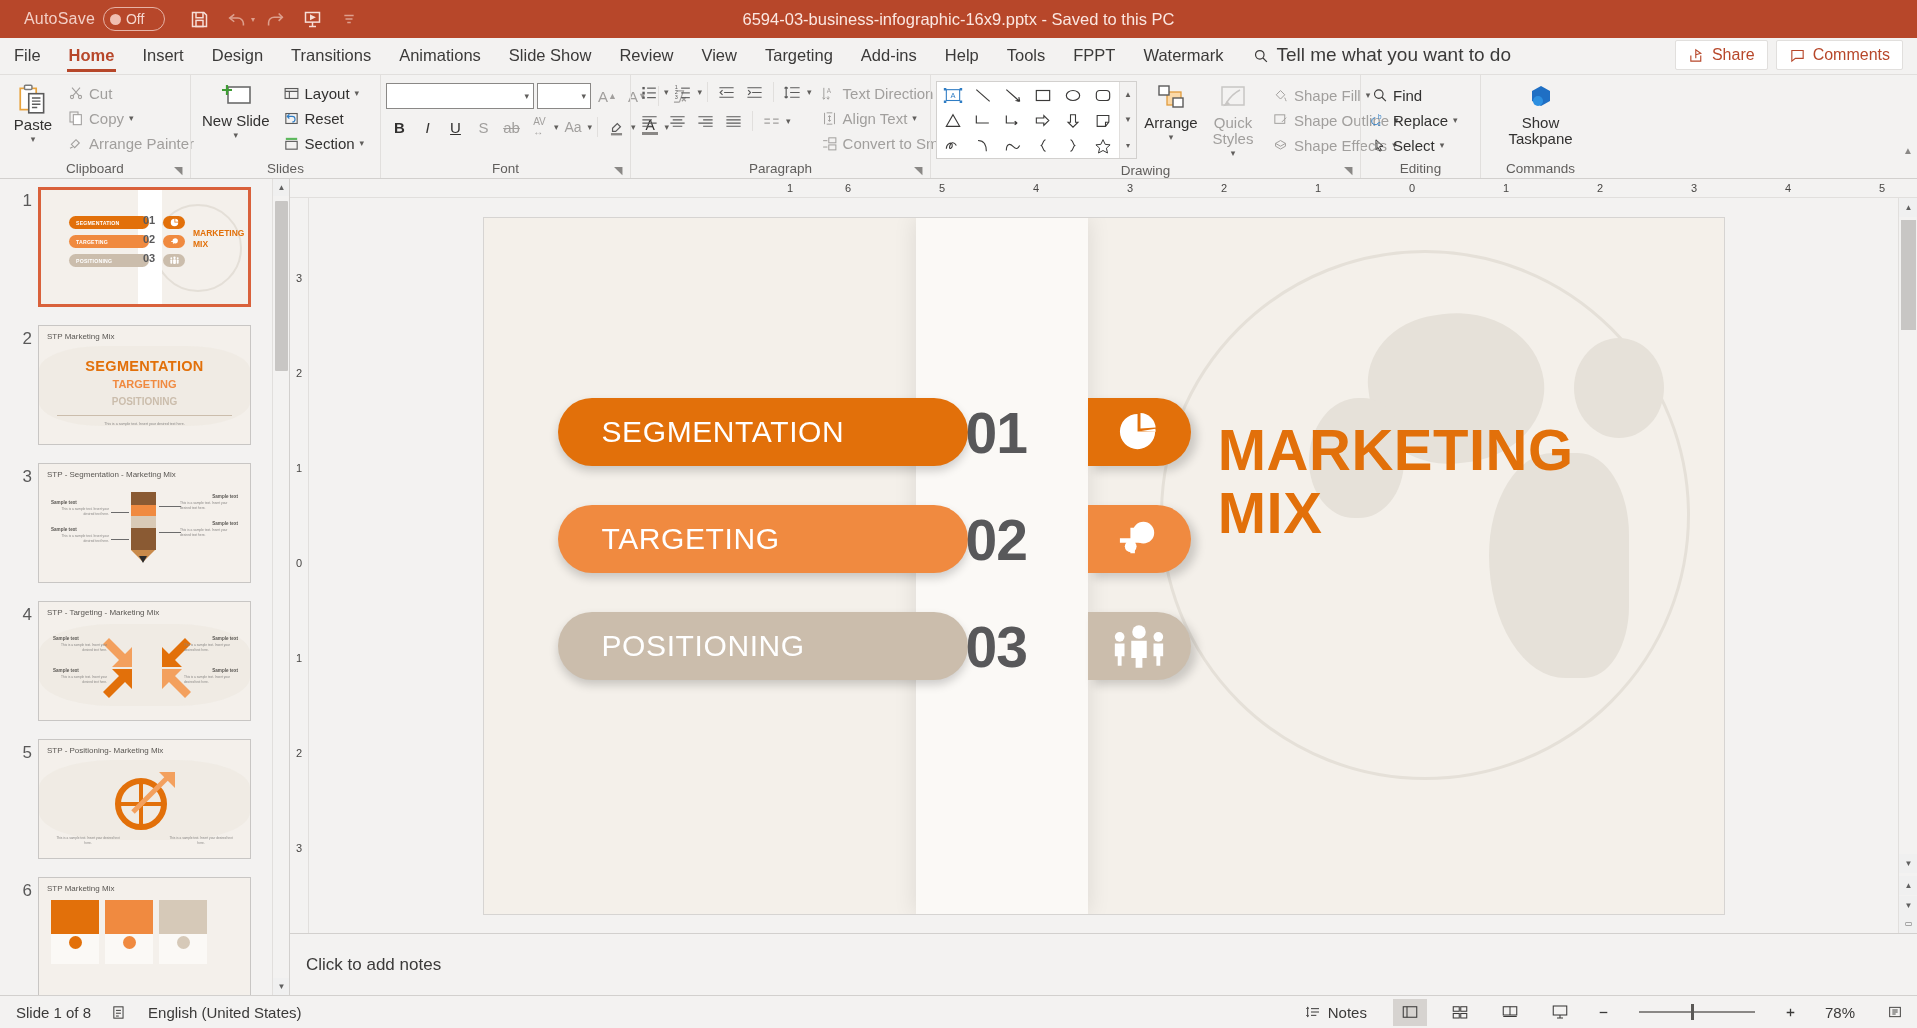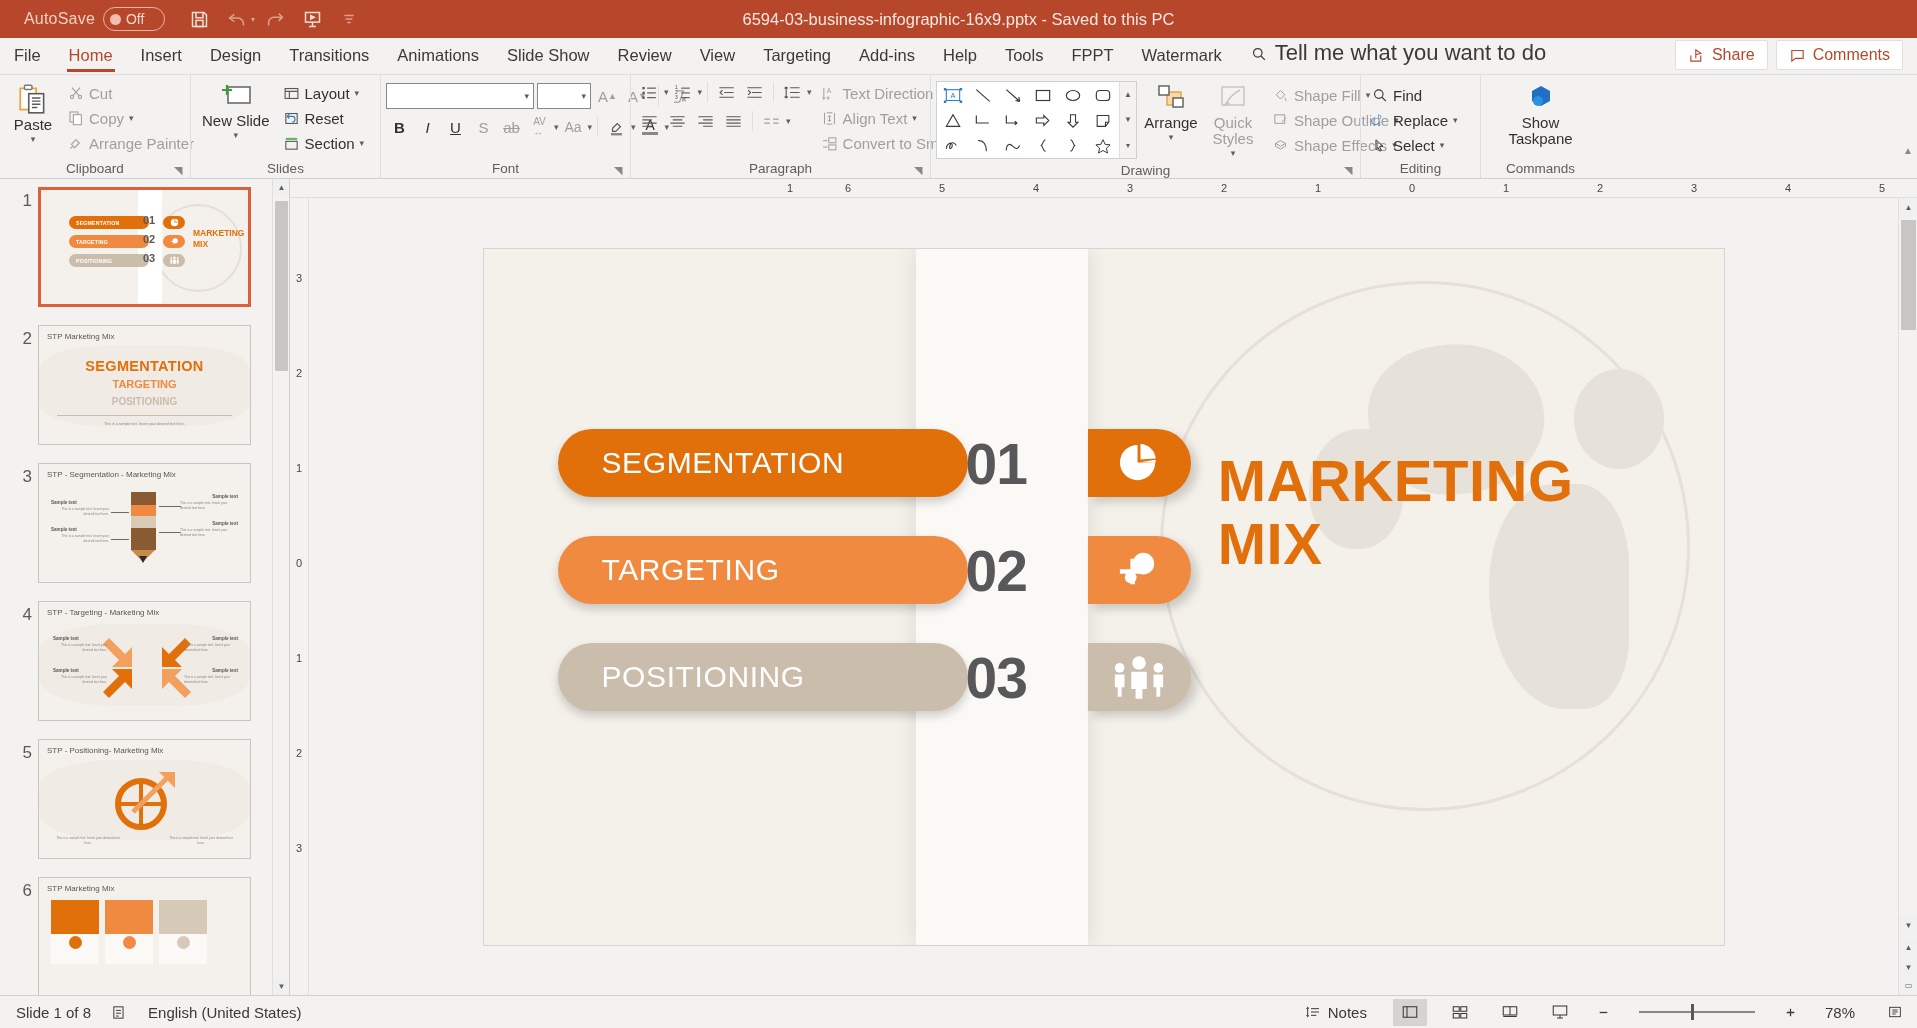--- a/index.html
+++ b/index.html
@@ -46,25 +46,25 @@
 
   
   .tabrow {
     height: 37px; background: #f3f2f1; display: flex; align-items: flex-end; flex: 0 0 37px;
     border-bottom: 1px solid #e1dfdd; position: relative;
   }
   .tab {
     font-size: 16.5px; color: #3b3a39; padding: 6px 14px 9px; position: relative; white-space: nowrap;
   }
   .tab.file { color: #3b3a39; }
-  .tab.active { color: #b7472a; font-weight: 400; }
+  .tab.active { color: #b7472a; font-weight: 700; }
   .tab.active::after {
     content: ""; position: absolute; left: 12px; right: 12px; bottom: 2px; height: 3px; background: #b7472a;
   }
-  .tellme { display: flex; align-items: center; gap: 8px; margin-left: 14px; color: #3b3a39; font-size: 22px; padding-bottom: 8px;}
+  .tellme { display: flex; align-items: center; gap: 8px; margin-left: 14px; color: #3b3a39; font-size: 19px; padding-bottom: 8px;}
   .tabrow-right { margin-left: auto; display: flex; align-items: center; gap: 8px; padding: 0 14px 4px 0; }
   .pillbtn {
     display: flex; align-items: center; gap: 7px; font-size: 16px; color: #b7472a;
     border: 1px solid #e1dfdd; background: #fff; padding: 5px 12px; border-radius: 2px;
   }
 
   
   .ribbon {
     height: 104px; background: #f3f2f1; display: flex; flex: 0 0 104px;
     border-bottom: 1px solid #d2d0ce; position: relative;
@@ -1067,20 +1067,23 @@
         <div class="vscroll">
           <span class="vs-btn" style="top:0">▲</span>
           <span class="vs-thumb" style="top:22px; height:110px"></span>
           <span class="vs-btn" style="bottom:60px">▼</span>
           <span class="vs-btn" style="bottom:38px">▲</span>
           <span class="vs-btn" style="bottom:18px">▼</span>
           <span class="vs-btn" style="bottom:0">▭</span>
         </div>
       </div>
 
+      <div class="notesbar">
+        <span>Click to add notes</span>
+      </div>
     </div>
   </div>
 
   <div class="statusbar">
     <span class="sb-item">Slide 1 of 8</span>
     <span class="sb-item">
       <svg width="17" height="17" viewBox="0 0 24 24" fill="none" stroke="#3b3a39" stroke-width="1.4">
           <rect x="4" y="4" width="13" height="16"></rect>
           <path d="M7 9h7M7 13h7M7 17h4"></path>
         </svg>

